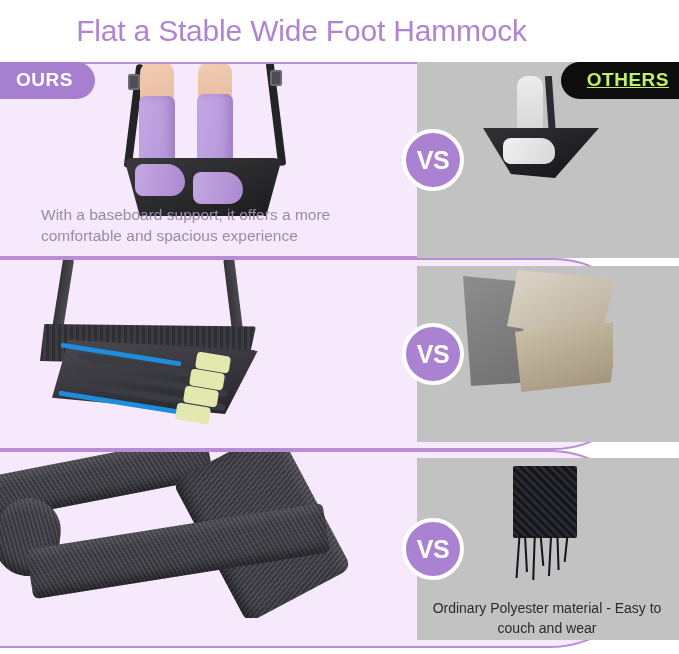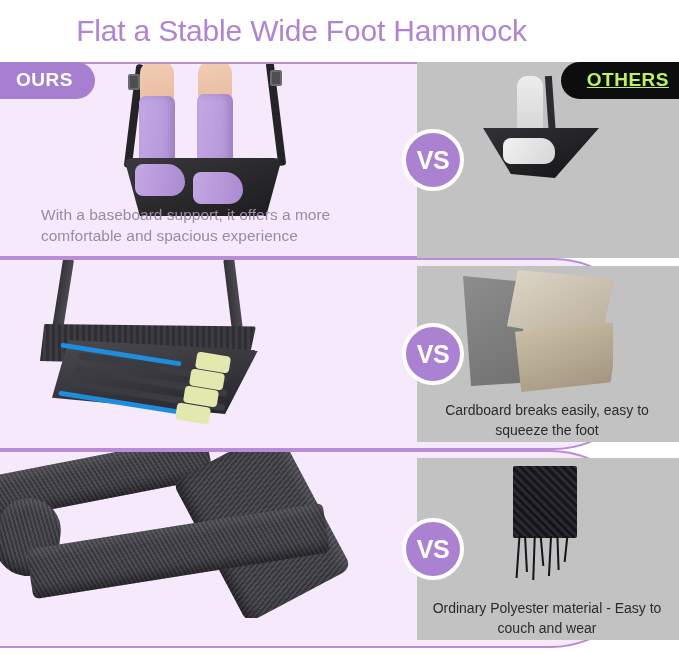--- a/index.html
+++ b/index.html
@@ -260,21 +260,20 @@
     </div>
 
     <div class="others-panel">
       <div class="photo p2r">
         <div class="card-a"></div>
         <div class="card-b"></div>
         <div class="card-c"></div>
       </div>
     </div>
 
-    <div class="others-caption">Cardboard breaks easily, easy to squeeze the foot</div>
 
     <div class="vs">VS</div>
   </div>
 
   <div class="row row-3">
 
     <div class="ours-panel">
       <div class="photo p3l">
         <div class="web web1"></div>
         <div class="web web4"></div>

